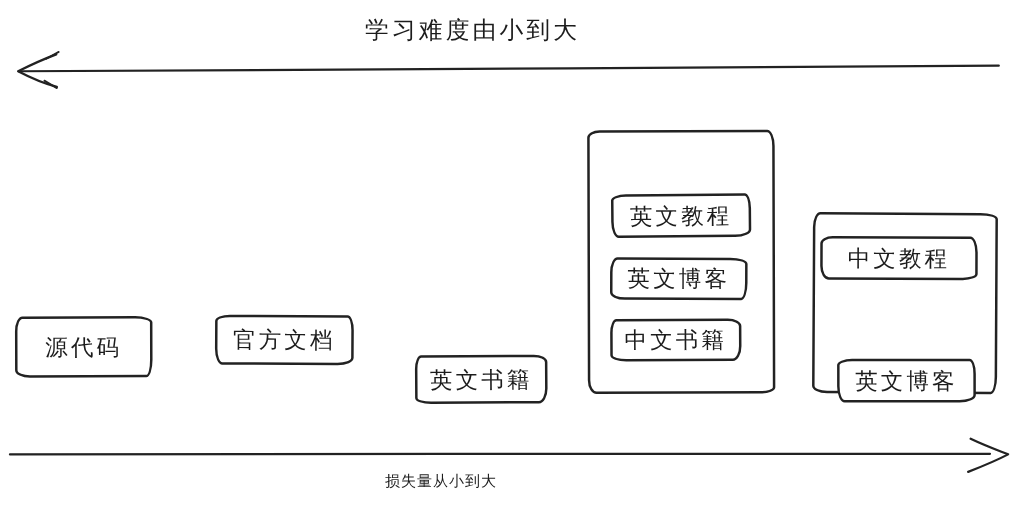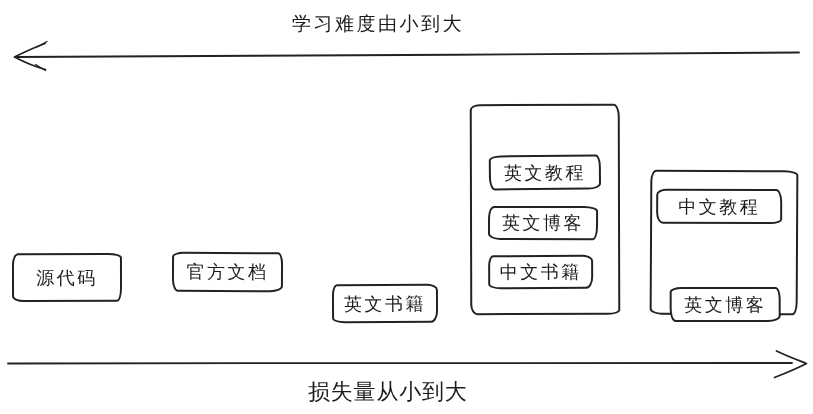--- a/index.html
+++ b/index.html
@@ -21,21 +21,21 @@
     color:var(--stroke);
     pointer-events:none;
   }
   .overlay path{stroke:currentColor;fill:none;stroke-linecap:round;stroke-linejoin:round;}
   .axis-label{
     position:absolute;
     white-space:nowrap;
     color:var(--text);
   }
   .axis-label.top{left:292px;top:11px;font-size:19px;letter-spacing:2.5px;}
-  .axis-label.bottom{left:308px;top:377px;font-size:22px;letter-spacing:0.8px;text-align:right;}
+  .axis-label.bottom{left:308px;top:377px;font-size:12px;letter-spacing:0.8px;text-align:right;}
   .node{
     position:absolute;
     display:flex;align-items:center;justify-content:center;
     border:2px solid var(--stroke);
     background:#fff;
     font-size:18px;letter-spacing:2.5px;
     box-sizing:border-box;
     white-space:nowrap;
   }
   .group{

